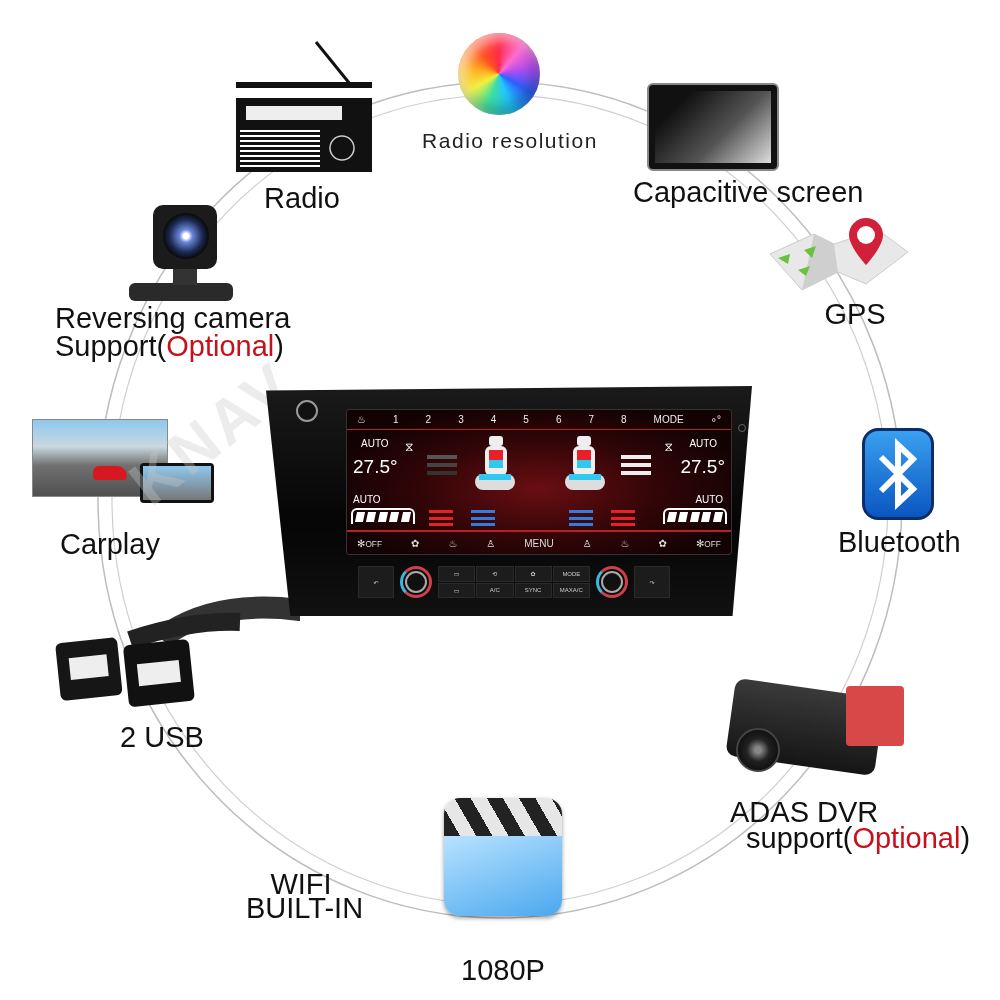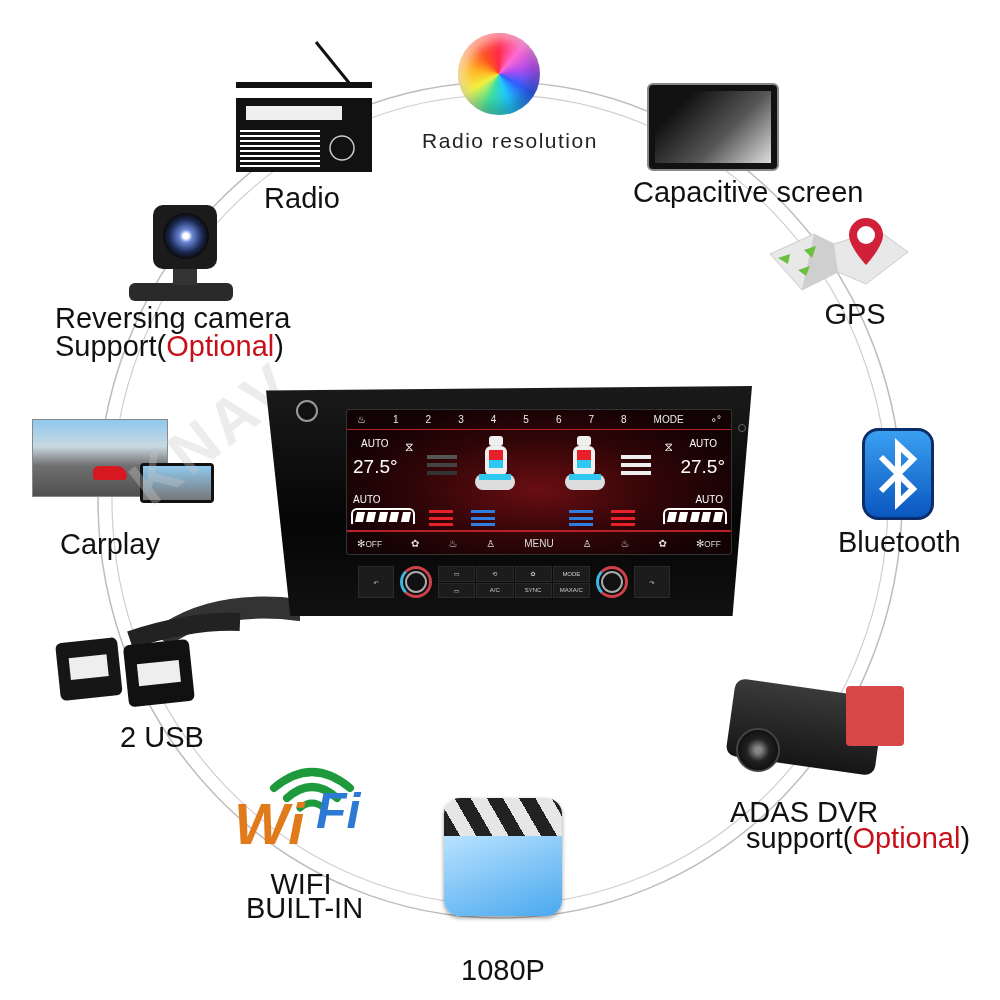--- a/index.html
+++ b/index.html
@@ -120,29 +120,20 @@
   <div class="lbl" style="left:120px;top:725px;width:80px">2 USB</div>
 
   <div class="feat" style="left:720px;top:678px;width:190px;height:120px">
     <div style="position:absolute;left:10px;top:10px;width:150px;height:78px;background:linear-gradient(180deg,#3a3a3a,#151515);border-radius:10px;transform:rotate(8deg)"></div>
     <div style="position:absolute;left:126px;top:8px;width:58px;height:60px;background:#d84848;border-radius:4px;color:#fff;font-size:10px;font-weight:bold;padding:10px 4px"></div>
     <div style="position:absolute;left:16px;top:50px;width:44px;height:44px;border-radius:50%;background:radial-gradient(circle,#888 10%,#222 40%,#111 70%);border:2px solid #444"></div>
   </div>
   <div class="lbl" style="left:730px;top:800px;width:130px;text-align:right">ADAS  DVR</div>
   <div class="lbl" style="left:746px;top:826px;width:200px;text-align:left"><span>support(</span><span class="opt">Optional</span><span>)</span></div>
 
-  <div class="feat" style="left:232px;top:748px;width:150px;height:122px">
-    <svg width="150" height="70" style="position:absolute;left:0;top:0">
-      <path d="M42 40 Q80 8 118 40" stroke="#1e9a3c" stroke-width="8" fill="none" stroke-linecap="round"></path>
-      <path d="M55 50 Q80 28 105 50" stroke="#1e9a3c" stroke-width="8" fill="none" stroke-linecap="round"></path>
-      <path d="M68 60 Q80 50 92 60" stroke="#1e9a3c" stroke-width="7" fill="none" stroke-linecap="round"></path>
-    </svg>
-    <span style="position:absolute;left:2px;top:42px;font-size:58px;font-weight:bold;color:#e07a1a;font-style:italic">Wi</span>
-    <span style="position:absolute;left:84px;top:34px;font-size:50px;font-weight:bold;color:#2c7ad4;font-style:italic">Fi</span>
-  </div>
   <div class="lbl" style="left:246px;top:872px;width:110px">WIFI</div>
   <div class="lbl" style="left:246px;top:896px;width:110px">BUILT-IN</div>
 
   <div class="feat" style="left:444px;top:798px;width:118px;height:118px;border-radius:16px;overflow:hidden;box-shadow:0 2px 4px rgba(0,0,0,.4)">
     <div style="height:38px;background:repeating-linear-gradient(60deg,#222 0 14px,#e6e6e6 14px 28px)"></div>
     <div style="height:80px;background:linear-gradient(160deg,#b8e2ff,#4aa8ee)"></div>
   </div>
   <div class="lbl" style="left:410px;top:958px;width:186px">1080P</div>
 
   <div class="wm">KNAV</div>

